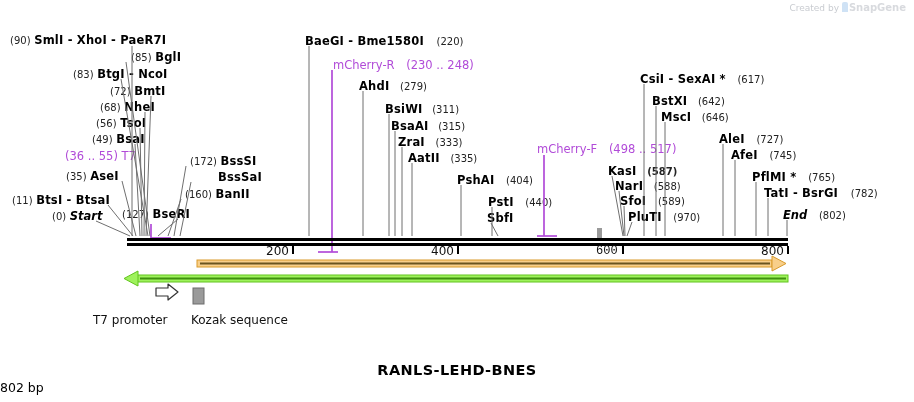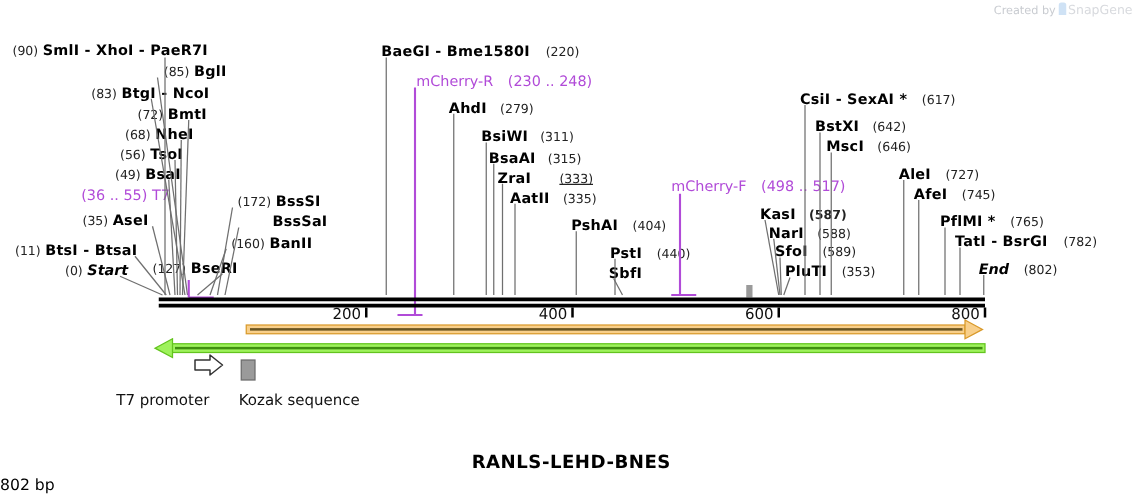--- a/index.html
+++ b/index.html
@@ -15,21 +15,21 @@
   .lbl{position:absolute;white-space:nowrap;font-size:11.5px;line-height:12px;}
   .enz{font-weight:bold;font-family:"DejaVu Sans",sans-serif;letter-spacing:0.2px;}
   .pos{font-weight:normal;color:#222;font-size:10px;}
   .primer{color:#b14bd8;font-weight:normal;font-size:11.5px;}
   .term{font-weight:bold;font-style:italic;}
   .legend-txt{position:absolute;font-size:12px;color:#111;white-space:nowrap;}
   .tick-num{position:absolute;font-size:12px;color:#111;}
   .title{position:absolute;width:914px;text-align:center;font-weight:bold;font-size:14.5px;letter-spacing:0.4px;}
   .subtitle{position:absolute;width:914px;text-align:left;font-size:12.5px;}
   .wm{position:absolute;right:8px;top:2px;font-size:9px;color:#c9ccd1;white-space:nowrap;}
-  .wm b{color:#d8dade;font-weight:normal;font-size:10px;}
+  .wm b{color:#d8dade;font-weight:bold;font-size:10px;}
   .wm .wmlogo{display:inline-block;width:6px;height:10px;background:#cfe2f5;border-radius:2px 2px 0 0;vertical-align:-1px;margin-right:1px;}
 </style>
 </head>
 <body>
 
 <div id="map"></div>
 
 <div class="wm">
   <span>Created by</span>
   <span class="wmlogo"></span><b>SnapGene</b>
@@ -111,21 +111,21 @@
 <div class="lbl" style="left:385px;top:103px;">
   <span class="enz">BsiWI</span>
   <span class="pos" style="margin-left:6px;">(311)</span>
 </div>
 <div class="lbl" style="left:391px;top:120px;">
   <span class="enz">BsaAI</span>
   <span class="pos" style="margin-left:6px;">(315)</span>
 </div>
 <div class="lbl" style="left:398px;top:136px;">
   <span class="enz">ZraI</span>
-  <span class="pos" style="margin-left:19px;text-decoration:underline;">(333)</span>
+  <span class="pos" style="margin-left:7px;">(333)</span>
 </div>
 <div class="lbl" style="left:408px;top:152px;">
   <span class="enz">AatII</span>
   <span class="pos" style="margin-left:7px;">(335)</span>
 </div>
 <div class="lbl" style="left:457px;top:174px;">
   <span class="enz">PshAI</span>
   <span class="pos" style="margin-left:8px;">(404)</span>
 </div>
 <div class="lbl" style="left:488px;top:196px;">
@@ -147,21 +147,21 @@
 <div class="lbl" style="left:615px;top:180px;">
   <span class="enz">NarI</span>
   <span class="pos" style="margin-left:7px;">(588)</span>
 </div>
 <div class="lbl" style="left:620px;top:195px;">
   <span class="enz">SfoI</span>
   <span class="pos" style="margin-left:8px;">(589)</span>
 </div>
 <div class="lbl" style="left:628px;top:211px;">
   <span class="enz">PluTI</span>
-  <span class="pos" style="margin-left:8px;">(353)</span>
+  <span class="pos" style="margin-left:8px;">(970)</span>
 </div>
 
 <div class="lbl" style="left:640px;top:73px;">
   <span class="enz">CsiI  -  SexAI *</span>
   <span class="pos" style="margin-left:8px;">(617)</span>
 </div>
 <div class="lbl" style="left:652px;top:95px;">
   <span class="enz">BstXI</span>
   <span class="pos" style="margin-left:7px;">(642)</span>
 </div>
@@ -274,20 +274,20 @@
 
   <g>
     <polygon points="156,288 168,288 168,284 178,292 168,300 168,296 156,296" fill="#ffffff" stroke="#333" stroke-width="1.2" stroke-linejoin="round"></polygon>
   </g>
 
   <rect x="193" y="288" width="11" height="16" fill="#9a9a9a" stroke="#6c6c6c" stroke-width="1"></rect>
 </svg>
 
 <div class="tick-num" style="left:266px;top:244px;">200</div>
 <div class="tick-num" style="left:431px;top:244px;">400</div>
-<div class="tick-num" style="left:596px;top:244px;">600</div>
+<div class="tick-num" style="left:596px;top:244px;font-family:Liberation Mono, monospace;">600</div>
 <div class="tick-num" style="left:761px;top:244px;">800</div>
 
 <div class="legend-txt" style="left:93px;top:313px;">T7 promoter</div>
 <div class="legend-txt" style="left:191px;top:313px;">Kozak sequence</div>
 
 <div class="title" style="top:362px;">RANLS-LEHD-BNES</div>
 <div class="subtitle" style="top:380px;">802 bp</div>
 
 </body></html>

